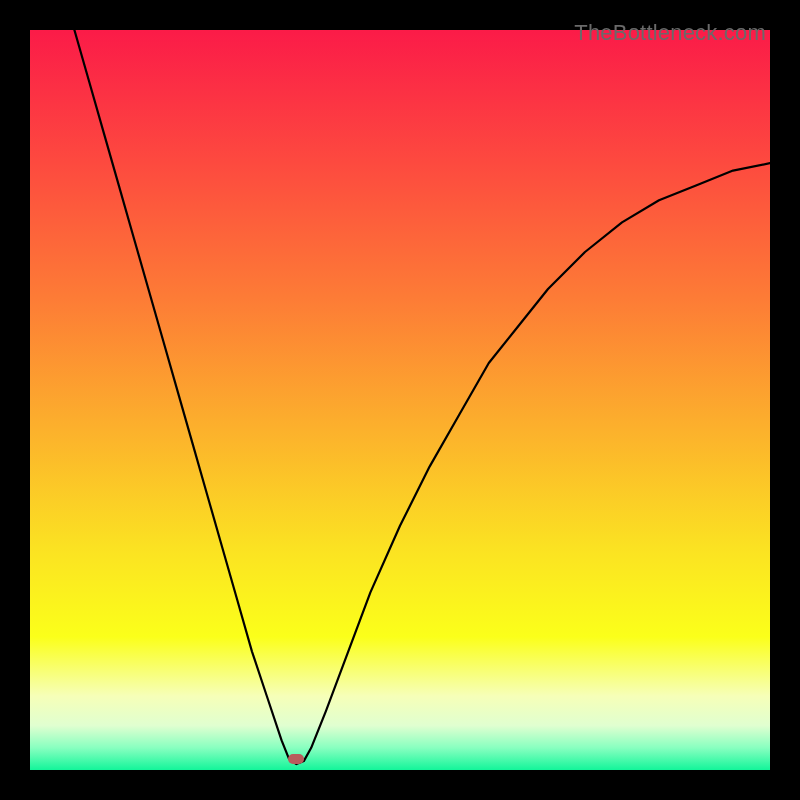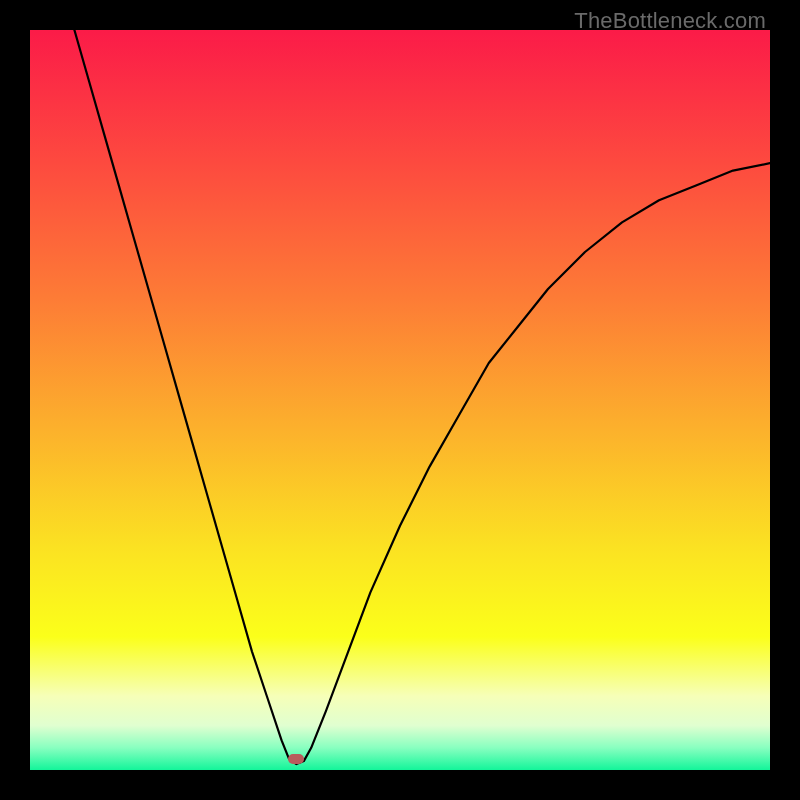--- a/index.html
+++ b/index.html
@@ -17,21 +17,21 @@
     width: 740px;
     height: 740px;
     overflow: hidden;
   }
   .gradient {
     position: absolute;
     inset: 0;
   }
   .watermark {
     position: absolute;
-    top: 8px;
+    top: 20px;
     right: 34px;
     font-family: Arial, Helvetica, sans-serif;
     font-size: 22px;
     color: #6a6a6a;
     letter-spacing: 0.2px;
   }
   .curve-svg {
     position: absolute;
     inset: 0;
   }

